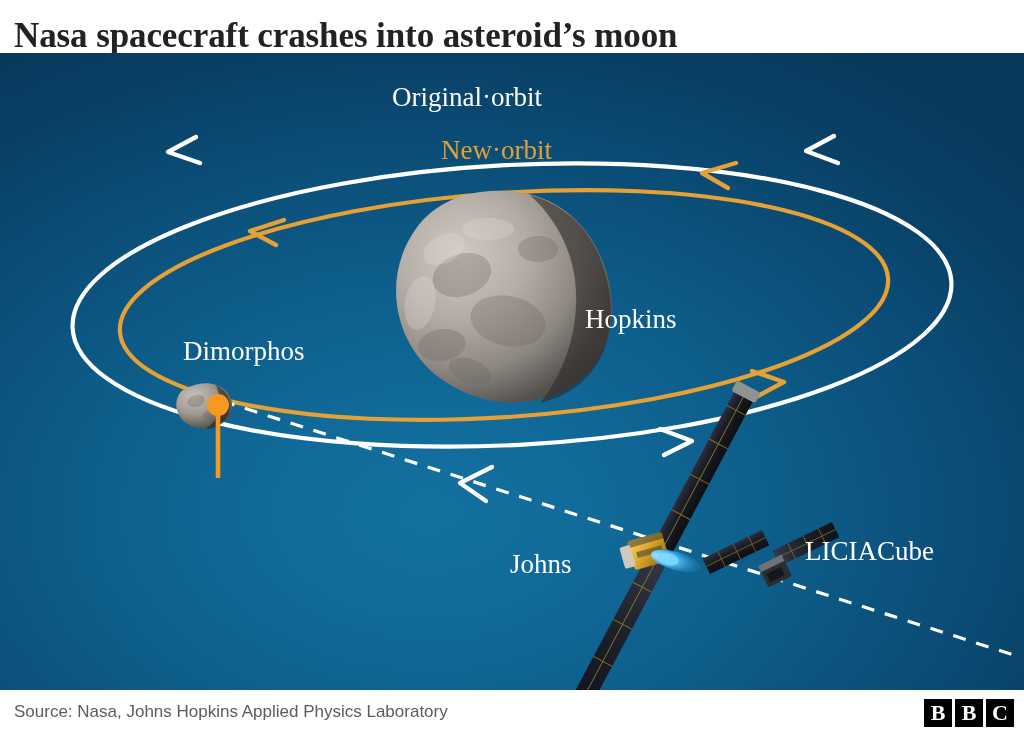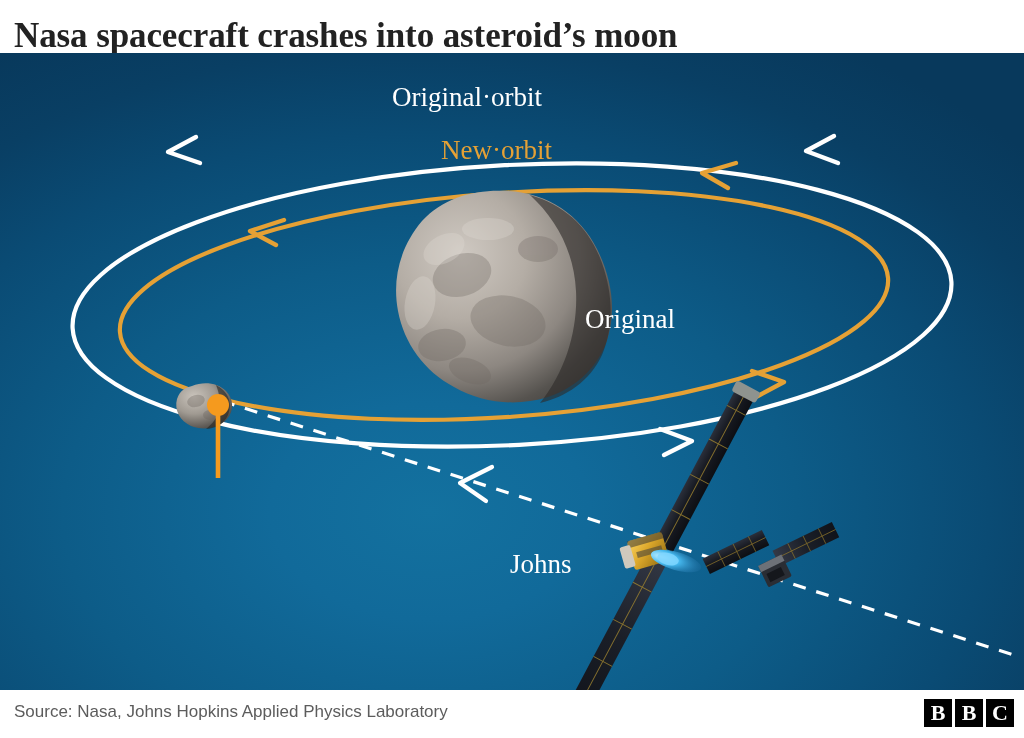--- a/index.html
+++ b/index.html
@@ -330,28 +330,30 @@
           <rect x="762" y="506" width="26" height="7" fill="#6d7178"></rect>
           <rect x="766" y="517" width="16" height="9" fill="#15171c"></rect>
         </g>
       </g>
     </svg>
 
     <div class="fig-label" id="label-original-orbit">Original·orbit</div>
 
     <div class="fig-label orange" id="label-new-orbit">New·orbit</div>
 
-    <div class="fig-label" id="label-didymos">Original</div>
-
+    <div class="fig-label" id="label-didymos">Hopkins</div>
+
+    <div class="fig-label" id="label-dimorphos">Dimorphos</div>
 
     <div class="fig-label" id="label-impact">
     </div>
 
     <div class="fig-label" id="label-dart">Johns</div>
 
+    <div class="fig-label" id="label-liciacube">LICIACube</div>
   </div>
 
   <div id="footer">
     <div id="source-text">Source: Nasa, Johns Hopkins Applied Physics Laboratory</div>
     <div id="bbc-logo">
       <div class="bbc-block">B</div>
       <div class="bbc-block">B</div>
       <div class="bbc-block">C</div>
     </div>
   </div>

